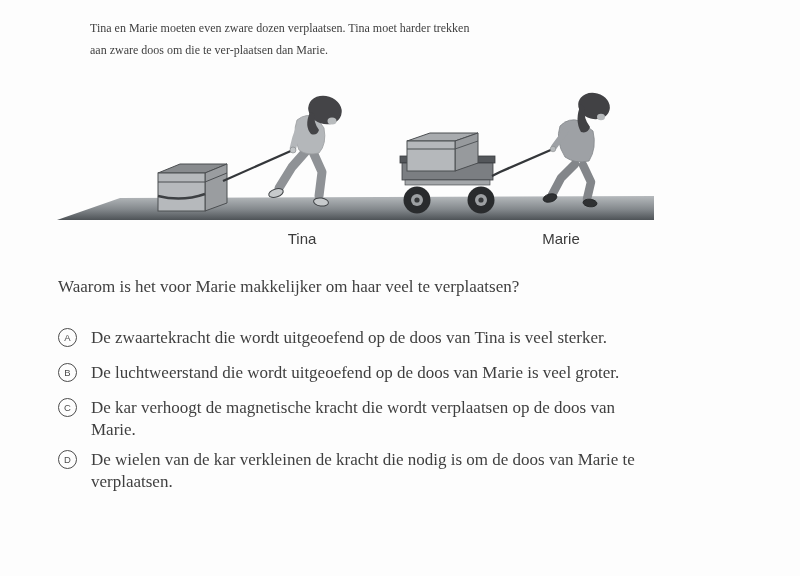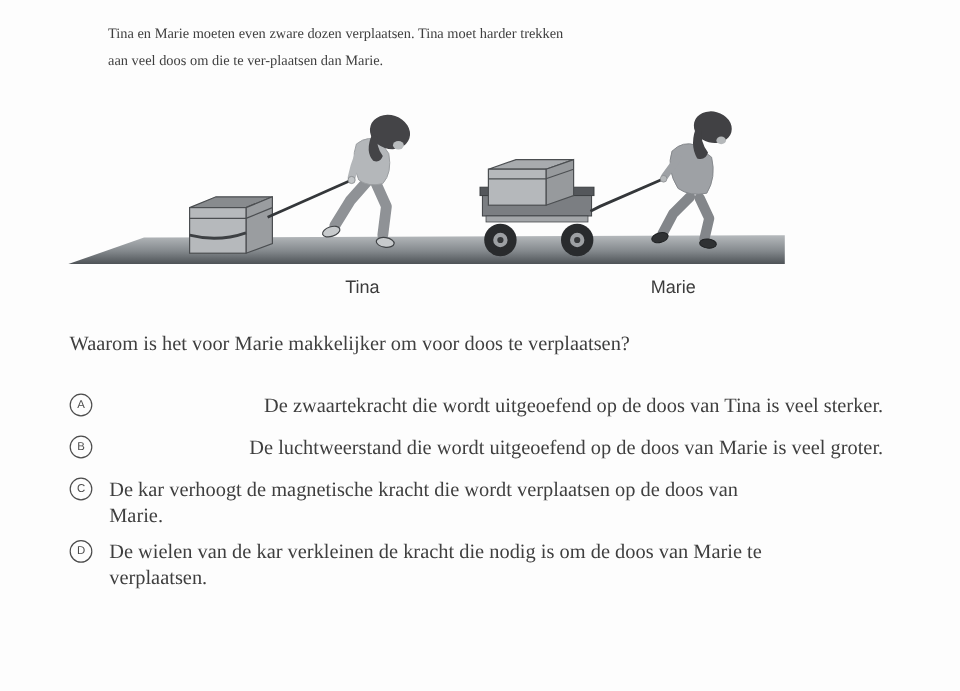--- a/index.html
+++ b/index.html
@@ -42,32 +42,32 @@
     font-size:9.5px;line-height:17px;text-align:center;
     color:#4c4c4c;
     margin-top:1px;
     box-sizing:content-box;
     cursor:pointer;
   }
   .option-text{
     margin-left:14px;
     font-size:17px;line-height:22px;
   }
-  .option-text.wide{width:645px;text-align:right;}
+  .option-text.wide{width:645px;}
   .option-text.narrow{width:552px;}
   svg text{font-family:"Liberation Sans", sans-serif;}
 </style>
 </head>
 <body>
 
 <div class="page">
 
   <div class="intro">
     <span class="line">Tina en Marie moeten even zware dozen verplaatsen. Tina moet harder trekken</span>
-    <span class="line">aan veel doos om die te ver-plaatsen dan Marie.</span>
+    <span class="line">aan zware doos om die te ver-plaatsen dan Marie.</span>
   </div>
 
   <svg class="illustration" viewBox="0 0 660 165" width="660" height="165">
     <defs>
       <linearGradient id="groundGrad" x1="0" y1="0" x2="0" y2="1">
         <stop offset="0" stop-color="#b6babd"></stop>
         <stop offset="0.55" stop-color="#84898d"></stop>
         <stop offset="1" stop-color="#4e5357"></stop>
       </linearGradient>
     </defs>
@@ -133,21 +133,21 @@
       <circle cx="508" cy="63" r="2.8" fill="#b5b8ba" stroke="#7d8083" stroke-width="0.5"></circle>
       <ellipse cx="549" cy="20" rx="16" ry="13" transform="rotate(15 549 20)" fill="#414144"></ellipse>
       <ellipse cx="556" cy="31" rx="4" ry="3.2" fill="#b5b8ba"></ellipse>
       <path d="M536,18 Q529,34 536,46 Q543,48 545,41 Q538,32 540,22 Z" fill="#414144"></path>
     </g>
 
     <text x="257" y="158" text-anchor="middle" font-size="15" fill="#3b3b3b">Tina</text>
     <text x="516" y="158" text-anchor="middle" font-size="15" fill="#3b3b3b">Marie</text>
   </svg>
 
-  <div class="question">Waarom is het voor Marie makkelijker om voor doos te verplaatsen?</div>
+  <div class="question">Waarom is het voor Marie makkelijker om haar veel te verplaatsen?</div>
 
   <div class="options">
 
     <div class="option option-a">
       <div class="letter-circle">A</div>
       <div class="option-text wide">De zwaartekracht die wordt uitgeoefend op de doos van Tina is veel sterker.</div>
     </div>
 
     <div class="option option-b">
       <div class="letter-circle">B</div>

